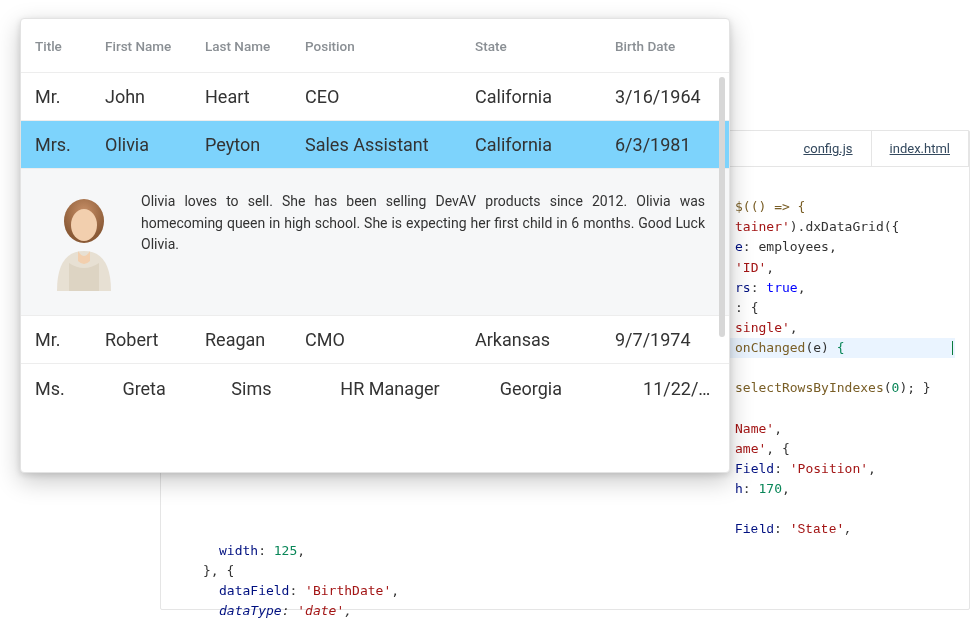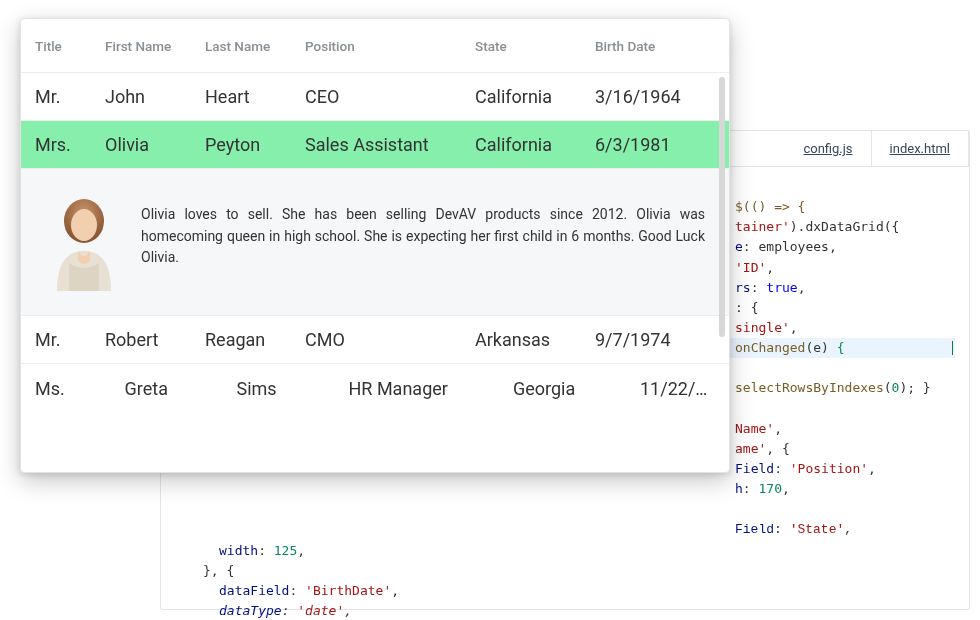--- a/index.html
+++ b/index.html
@@ -93,27 +93,27 @@
   height: 54px;
   color: #8a8f94;
   font-size: 13.5px;
   font-weight: 500;
 }
 .grid-row {
   height: 48px;
   font-size: 18px;
   color: #333;
 }
-.grid-row.selected { background: #86efac; }
+.grid-row.selected { background: #7dd3fc; }
 .col-title { width: 70px; }
 .col-first { width: 100px; }
 .col-last  { width: 100px; }
 .col-pos   { width: 170px; }
 .col-state { width: 120px; }
-.col-birth { width: 100px; white-space: nowrap; overflow: hidden; text-overflow: ellipsis; }
+.col-birth { width: 100px; white-space: nowrap; overflow: hidden; text-overflow: ellipsis; margin-left: 20px; }
 
 .detail-panel {
   background: #f6f7f8;
   padding: 22px 24px 24px 24px;
   border-bottom: 1px solid #ededed;
   display: flex;
   gap: 18px;
 }
 .avatar {
   width: 78px;
@@ -122,21 +122,20 @@
   position: relative;
   border-radius: 4px;
   overflow: visible;
 }
 .avatar svg { width: 100%; height: 100%; display: block; }
 .detail-text {
   font-size: 14px;
   color: #333;
   line-height: 1.55;
   text-align: justify;
-  margin-top: 13px;
 }
 
 .scrollbar {
   position: absolute;
   right: 4px;
   top: 58px;
   width: 6px;
   height: 260px;
   background: #d7d7d7;
   border-radius: 3px;

